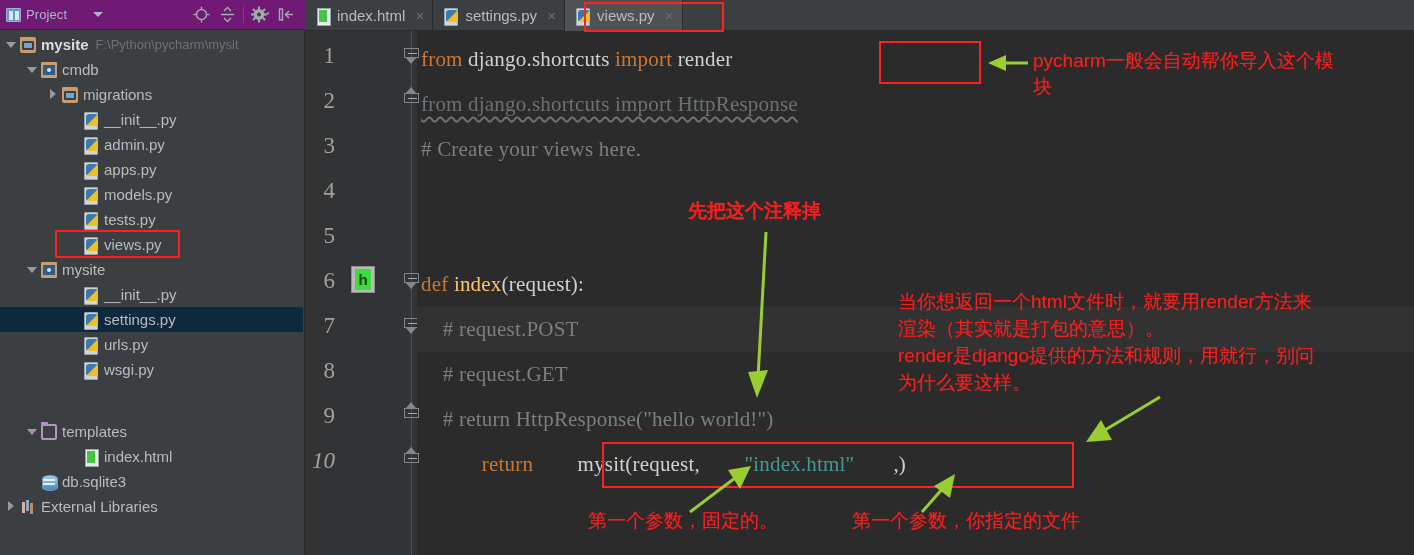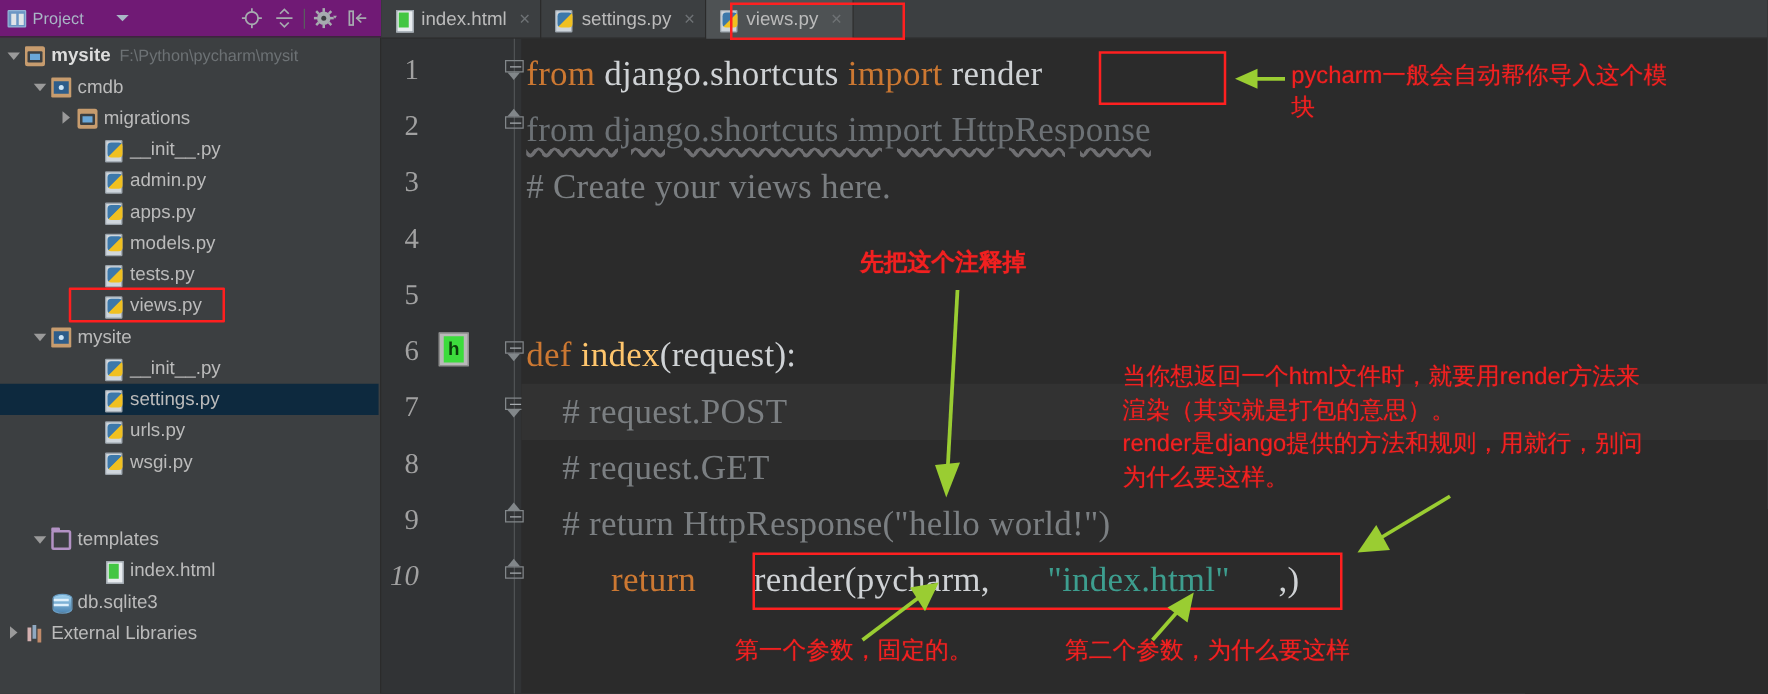--- a/index.html
+++ b/index.html
@@ -215,21 +215,21 @@
     background: #3ddc3d; color: #0a3d0a; font-size: 15px; line-height: 21px;
     text-align: center; font-weight: bold;
   }
 
   #code {
     position: absolute; left: 112px; top: 31px; right: 0; bottom: 0;
     overflow: hidden;
   }
   .cline {
     position: absolute; left: 0; right: 0; height: 45px;
-    font-family: "Liberation Serif", serif; font-size: 28px;
+    font-family: "Liberation Serif", serif; font-size: 21px;
     color: #a9b7c6; white-space: pre; letter-spacing: .2px;
     display: flex; align-items: center;
   }
   .cline.hl { background: #323232; }
   .kw   { color: #cc7832; }
   .plain{ color: #cfd2d5; }
   .gray { color: #6c7175; }
   .cmt  { color: #7b7f82; }
   .str  { color: #3d9e8f; }
   .def  { color: #ffc66d; }
@@ -465,21 +465,21 @@
     <div id="code">
         <div class="cline" style="top: 6px; padding-left: 4px;"><span class="kw">from </span><span class="plain">django.shortcuts </span><span class="kw">import </span><span class="plain">render</span></div>
         <div class="cline" style="top: 51px; padding-left: 4px;"><span class="gray err-underline">from django.shortcuts import HttpResponse</span></div>
         <div class="cline" style="top: 96px; padding-left: 4px;"><span class="cmt"># Create your views here.</span></div>
         <div class="cline" style="top: 141px; padding-left: 4px;"></div>
         <div class="cline" style="top: 186px; padding-left: 4px;"></div>
         <div class="cline" style="top: 231px; padding-left: 4px;"><span class="kw">def </span><span class="def">index</span><span class="plain">(request):</span></div>
         <div class="cline hl" style="top: 276px; padding-left: 4px;"><span class="cmt">    # request.POST</span></div>
         <div class="cline" style="top: 321px; padding-left: 4px;"><span class="cmt">    # request.GET</span></div>
         <div class="cline" style="top: 366px; padding-left: 4px;"><span class="cmt">    # return HttpResponse("hello world!")</span></div>
-        <div class="cline" style="top: 411px; padding-left: 4px; gap: 39px;"><span class="plain">    </span><span class="kw">return </span><span class="plain">render(pycharm, </span><span class="str">"index.html"</span><span class="plain">,)</span></div>
+        <div class="cline" style="top: 411px; padding-left: 4px; gap: 39px;"><span class="plain">    </span><span class="kw">return </span><span class="plain">mysit(request, </span><span class="str">"index.html"</span><span class="plain">,)</span></div>
       </div>
   </div>
 
   <div class="redbox" id="box-render" style="left:879px;top:41px;width:102px;height:43px;"></div>
   <div class="redbox" id="box-tab-views" style="left:584px;top:2px;width:140px;height:30px;"></div>
   <div class="redbox" id="box-return-render" style="left:602px;top:442px;width:472px;height:46px;"></div>
 
   <svg class="overlay">
     <defs>
       <marker id="ah" markerWidth="6" markerHeight="6" refX="4" refY="3" orient="auto">
@@ -514,15 +514,15 @@
   </svg>
 
   <div class="anno" id="anno-0" style="left:1033px;top:48px;width:381px;">pycharm一般会自动帮你导入这个模
 块</div>
   <div class="anno" id="anno-1" style="left:688px;top:198px;width:230px;font-weight:bold;">先把这个注释掉</div>
   <div class="anno" id="anno-2" style="left:898px;top:288px;width:516px;line-height:27px;">当你想返回一个html文件时，就要用render方法来
 渲染（其实就是打包的意思）。
 render是django提供的方法和规则，用就行，别问
 为什么要这样。</div>
   <div class="anno" id="anno-3" style="left:588px;top:508px;width:260px;">第一个参数，固定的。</div>
-  <div class="anno" id="anno-4" style="left:852px;top:508px;width:300px;">第二个参数，为什么要这样</div>
+  <div class="anno" id="anno-4" style="left:852px;top:508px;width:300px;">第一个参数，你指定的文件</div>
 
 </div>
 
 </body></html>

